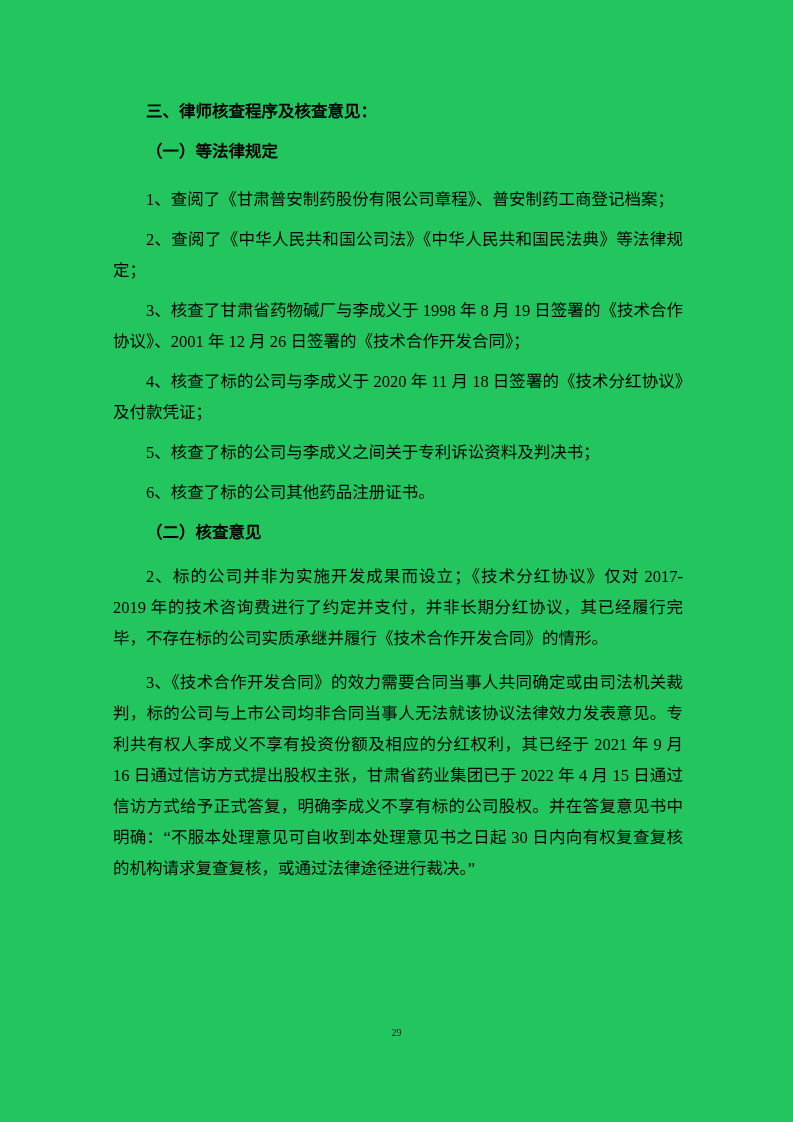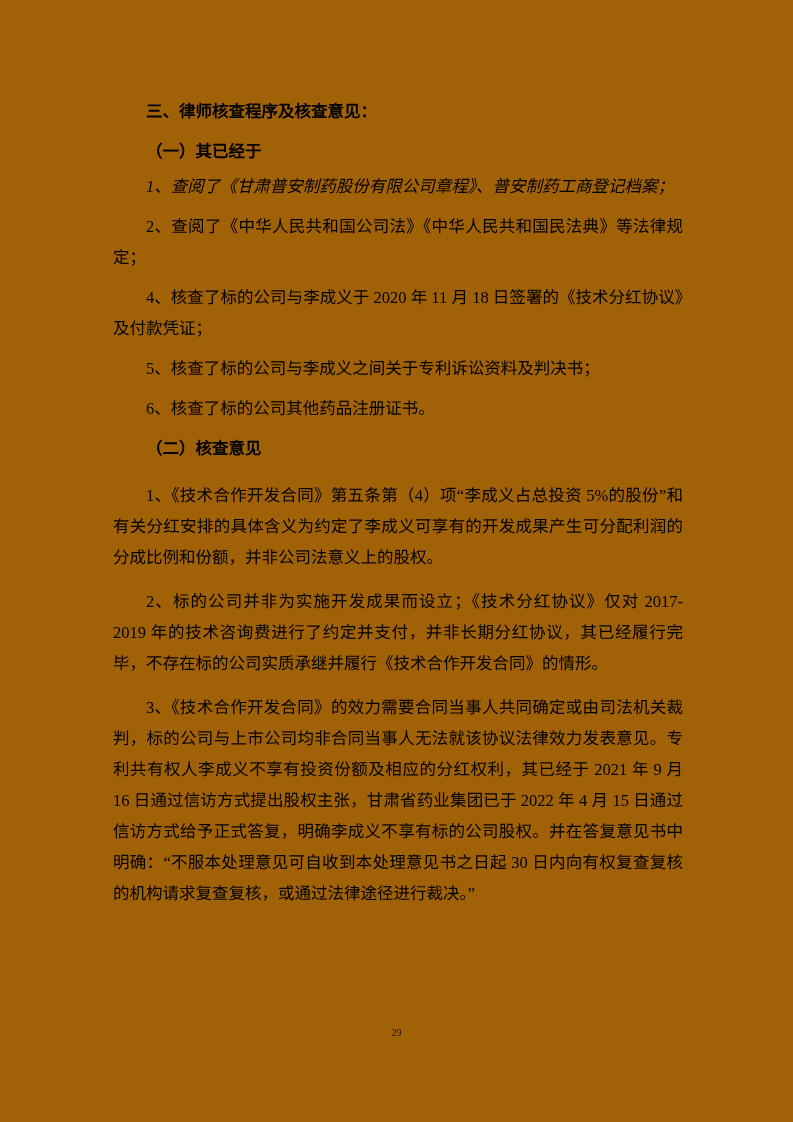--- a/index.html
+++ b/index.html
@@ -4,21 +4,21 @@
 <style>
   html, body {
     margin: 0;
     padding: 0;
     background: #ffffff;
   }
   .page {
     position: relative;
     width: 793px;
     height: 1122px;
-    background: #a16207;
+    background: #22c55e;
     color: #000000;
     font-family: "Liberation Serif", "DejaVu Serif", serif;
     overflow: hidden;
   }
   .content {
     position: absolute;
     left: 113px;
     top: 96px;
     width: 570px;
   }
@@ -36,21 +36,21 @@
   .content p.lead {
     font-weight: bold;
     text-align: left;
   }
   .content p {
     text-align: justify;
     text-justify: inter-ideograph;
   }
   h2.proc-heading   { margin-top: 9px; }
   p.proc-item       { margin-top: 9px; }
-  p.proc-item-first { margin-top: 4px; font-style: italic; }
+  p.proc-item-first { margin-top: 17px; }
   p.proc-item-5     { }
   h2.op-heading     { margin-top: 9px; }
   p.lead            { margin-top: 2px; }
   p.op-para         { margin-top: 13px; }
   p.op-para-first   { margin-top: 16px; }
   .footer {
     position: absolute;
     top: 1022px;
     left: 0;
     width: 100%;
@@ -64,34 +64,34 @@
 </style>
 </head>
 <body>
 
 <div class="page">
   <main class="content">
 
     <h1>三、律师核查程序及核查意见：</h1>
 
     <section>
-      <h2 class="proc-heading">（一）其已经于</h2>
+      <h2 class="proc-heading">（一）等法律规定</h2>
 
       <p class="proc-item proc-item-first">1、查阅了《甘肃普安制药股份有限公司章程》、普安制药工商登记档案；</p>
       <p class="proc-item">2、查阅了《中华人民共和国公司法》《中华人民共和国民法典》等法律规定；</p>
+      <p class="proc-item">3、核查了甘肃省药物碱厂与李成义于 1998 年 8 月 19 日签署的《技术合作协议》、2001 年 12 月 26 日签署的《技术合作开发合同》；</p>
       <p class="proc-item">4、核查了标的公司与李成义于 2020 年 11 月 18 日签署的《技术分红协议》及付款凭证；</p>
       <p class="proc-item proc-item-5">5、核查了标的公司与李成义之间关于专利诉讼资料及判决书；</p>
       <p class="proc-item">6、核查了标的公司其他药品注册证书。</p>
     </section>
 
     <section>
       <h2 class="op-heading">（二）核查意见</h2>
 
 
-      <p class="op-para op-para-first">1、《技术合作开发合同》第五条第（4）项“李成义占总投资 5%的股份”和有关分红安排的具体含义为约定了李成义可享有的开发成果产生可分配利润的分成比例和份额，并非公司法意义上的股权。</p>
       <p class="op-para">2、标的公司并非为实施开发成果而设立；《技术分红协议》仅对 2017-2019 年的技术咨询费进行了约定并支付，并非长期分红协议，其已经履行完毕，不存在标的公司实质承继并履行《技术合作开发合同》的情形。</p>
       <p class="op-para">3、《技术合作开发合同》的效力需要合同当事人共同确定或由司法机关裁判，标的公司与上市公司均非合同当事人无法就该协议法律效力发表意见。专利共有权人李成义不享有投资份额及相应的分红权利，其已经于 2021 年 9 月 16 日通过信访方式提出股权主张，甘肃省药业集团已于 2022 年 4 月 15 日通过信访方式给予正式答复，明确李成义不享有标的公司股权。并在答复意见书中明确：“不服本处理意见可自收到本处理意见书之日起 30 日内向有权复查复核的机构请求复查复核，或通过法律途径进行裁决。”</p>
     </section>
 
   </main>
 
   <footer class="footer">
     <span class="pagenum">29</span>
   </footer>
 </div>

